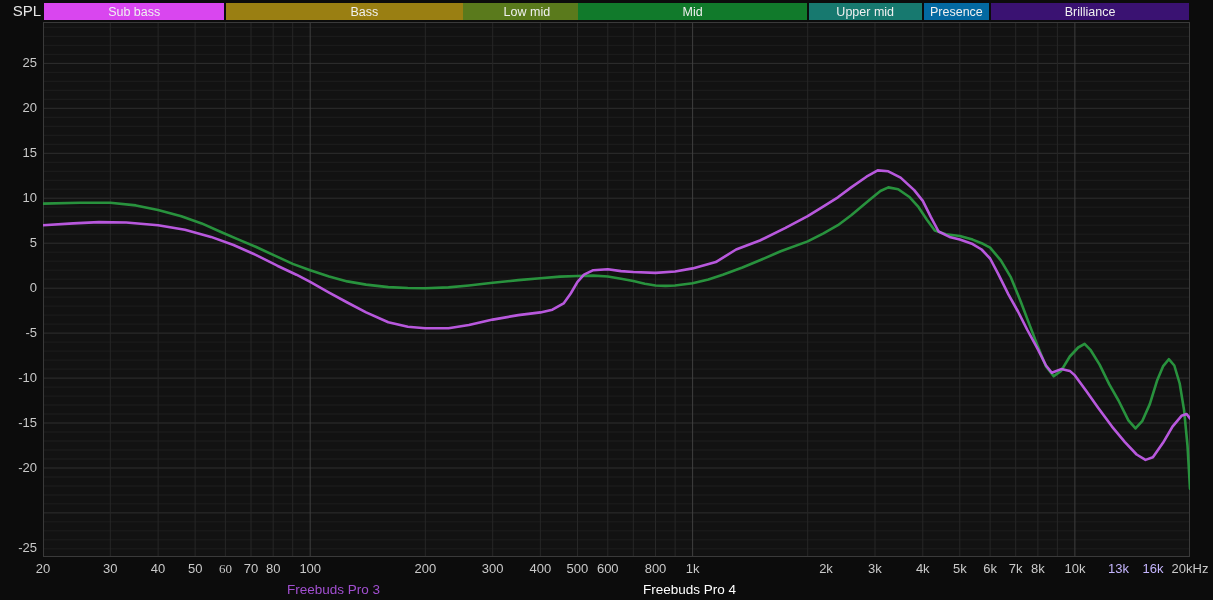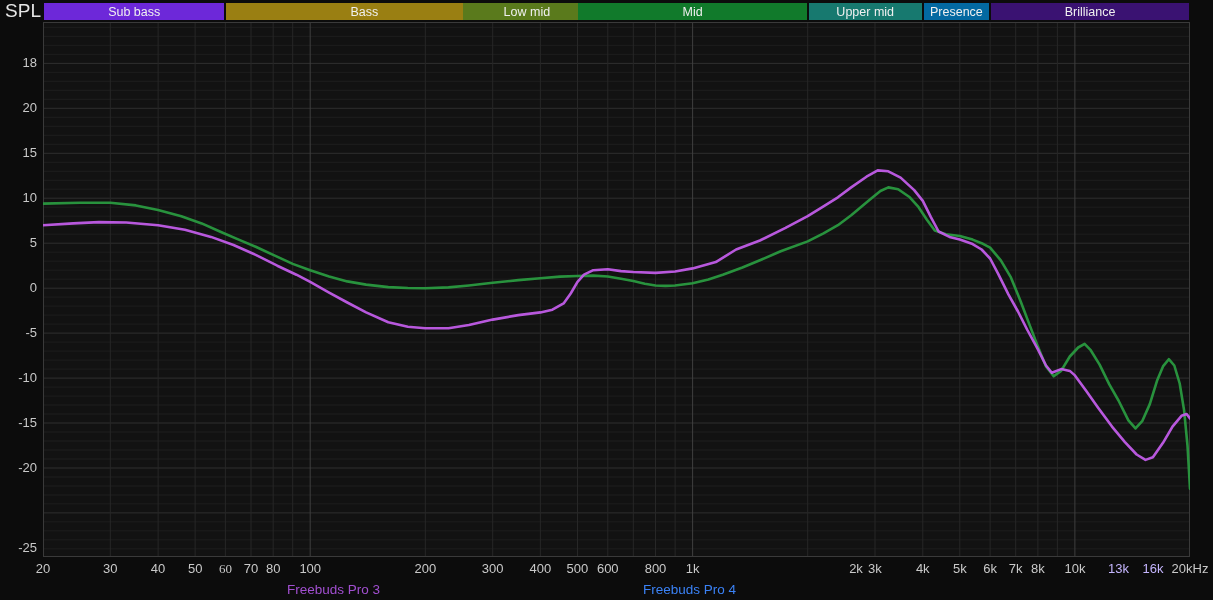--- a/index.html
+++ b/index.html
@@ -4,21 +4,21 @@
 <style>
   html,body{margin:0;padding:0;background:#0c0c0c;}
   .stage{
     position:relative;width:1213px;height:600px;overflow:hidden;
     background:#0c0c0c;
     font-family:"Liberation Sans", sans-serif;
     -webkit-font-smoothing:antialiased;
   }
   .spl{
     position:absolute;left:0;top:3px;width:41px;height:16px;
-    text-align:right;font-size:19px;line-height:16px;color:#e6e6e6;
+    text-align:right;font-size:15px;line-height:16px;color:#e6e6e6;
   }
   .plot{
     position:absolute;left:43px;top:22px;width:1147px;height:535px;
     background:#121212;
   }
   .plot svg{position:absolute;left:0;top:0;}
   .band{
     position:absolute;top:3px;height:17px;
     display:flex;align-items:center;justify-content:center;
     font-size:12.5px;color:#f0f0f0;white-space:nowrap;overflow:hidden;
@@ -36,21 +36,21 @@
     position:absolute;top:581px;height:17px;
     font-size:13.5px;line-height:17px;white-space:nowrap;cursor:pointer;
   }
 </style>
 </head>
 <body>
 
 <div class="stage">
   <div class="spl">SPL</div>
   <div id="bands">
-      <div class="band" style="left: 44px; width: 180.419px; background: #6d28d9;">Sub bass</div>
+      <div class="band" style="left: 44px; width: 180.419px; background: #d946ef;">Sub bass</div>
       <div class="band" style="left: 226.419px; width: 276px; background: rgb(154, 127, 18);">Bass</div>
       <div class="band" style="left: 463.385px; width: 127px; background: rgb(90, 122, 28);">Low mid</div>
       <div class="band" style="left: 578.479px; width: 228.188px; background: rgb(17, 122, 43);">Mid</div>
       <div class="band" style="left: 808.667px; width: 113.094px; background: rgb(23, 121, 111);">Upper mid</div>
       <div class="band" style="left: 923.76px; width: 65.3256px; background: #0369a1;">Presence</div>
       <div class="band" style="left: 991.086px; width: 197.914px; background: rgb(58, 18, 114);">Brilliance</div>
     </div>
   <div class="plot">
     <svg id="chart" width="1147" height="535" viewBox="0 0 1147 535">
         <line x1="0" y1="526.9" x2="1147" y2="526.9" stroke="#1e1e1e" stroke-width="1"></line>
@@ -137,21 +137,21 @@
         <line x1="1014.4" y1="0" x2="1014.4" y2="535" stroke="#272727" stroke-width="1"></line>
         <line x1="267.2" y1="0" x2="267.2" y2="535" stroke="#3f3f3f" stroke-width="1"></line>
         <line x1="649.6" y1="0" x2="649.6" y2="535" stroke="#3f3f3f" stroke-width="1"></line>
         <line x1="1031.9" y1="0" x2="1031.9" y2="535" stroke="#3f3f3f" stroke-width="1"></line>
         <rect x="0.5" y="0.5" width="1146" height="534" fill="none" stroke="#3a3a3a" stroke-width="1"></rect>
         <polyline points="0.0,181.6 37.1,180.7 67.3,180.7 92.9,183.4 115.1,187.9 138.3,194.2 158.7,201.4 176.8,209.5 195.7,217.6 212.7,224.8 230.2,232.9 249.7,241.9 267.2,248.2 286.1,254.5 304.3,259.4 323.1,262.6 345.3,265.1 364.8,266.0 382.3,266.2 405.5,265.4 425.9,263.5 449.7,260.8 475.3,258.1 497.4,256.3 517.0,254.6 534.5,254.0 550.3,253.6 564.8,254.5 578.0,256.7 590.3,259.0 601.8,261.7 612.5,263.5 622.6,263.9 632.1,263.5 649.6,261.2 665.4,257.6 679.8,252.7 699.4,245.5 716.9,238.3 737.7,229.3 764.7,219.4 780.5,211.3 794.9,203.2 808.2,193.3 826.4,178.0 837.4,169.0 845.3,165.4 855.2,167.2 866.8,175.3 875.6,185.2 883.9,197.8 891.8,208.6 903.0,212.2 916.8,214.0 929.6,217.6 938.6,221.2 947.1,225.7 957.8,238.3 967.9,255.4 977.4,278.7 986.3,302.1 994.9,324.6 1003.0,344.4 1010.7,354.3 1018.1,348.9 1026.8,334.5 1035.2,325.5 1041.6,321.9 1047.7,328.2 1056.6,342.6 1066.3,362.4 1075.5,378.5 1085.4,398.3 1092.5,406.4 1099.2,399.2 1106.8,382.1 1114.0,358.8 1120.0,344.4 1125.8,337.2 1131.3,343.5 1136.7,361.5 1141.1,388.4 1144.5,423.5 1147.0,466.7" fill="none" stroke="#2a9840" stroke-width="2.6" stroke-linejoin="round" stroke-linecap="round" opacity="0.96"></polyline>
         <polyline points="0.0,203.2 30.3,201.4 55.9,200.1 83.2,200.5 115.1,203.2 141.9,207.7 168.0,214.9 190.5,223.0 212.7,232.9 234.3,243.7 253.4,252.7 267.2,259.9 286.1,270.6 304.3,280.5 323.1,290.4 345.3,300.3 364.8,304.8 382.3,306.2 405.5,306.2 425.9,303.0 449.7,297.6 475.3,293.1 497.4,290.4 509.4,287.7 520.6,281.4 527.7,271.5 534.5,259.9 541.0,252.7 550.3,248.2 564.8,247.3 578.0,249.1 590.3,250.0 612.5,250.9 632.1,249.5 649.6,246.4 672.8,240.1 693.1,227.5 716.9,218.5 742.5,205.9 764.7,194.2 780.5,184.3 794.9,175.3 808.2,165.4 823.5,154.7 834.7,148.4 845.3,149.3 857.6,155.6 871.2,168.1 879.8,178.9 887.9,195.1 895.6,209.5 906.5,214.9 916.8,217.6 929.6,222.1 938.6,227.5 947.1,236.5 955.2,251.8 965.4,272.4 975.0,289.5 984.1,307.5 994.9,327.3 1003.0,343.5 1008.8,350.7 1018.1,347.1 1026.8,348.9 1031.9,353.4 1043.1,368.7 1055.1,385.7 1069.0,404.6 1081.7,419.9 1093.6,432.5 1102.5,437.9 1109.9,435.2 1120.0,420.8 1129.5,404.6 1138.5,393.8 1143.6,392.0 1147.0,396.5" fill="none" stroke="#c05ce6" stroke-width="2.6" stroke-linejoin="round" stroke-linecap="round" opacity="0.96"></polyline>
       </svg>
   </div>
   <div id="yticks">
-      <div class="ytick" style="top: 54.3613px;">18</div>
+      <div class="ytick" style="top: 54.3613px;">25</div>
       <div class="ytick" style="top: 99.3193px;">20</div>
       <div class="ytick" style="top: 144.277px;">15</div>
       <div class="ytick" style="top: 189.235px;">10</div>
       <div class="ytick" style="top: 234.193px;">5</div>
       <div class="ytick" style="top: 279.151px;">0</div>
       <div class="ytick" style="top: 324.109px;">-5</div>
       <div class="ytick" style="top: 369.067px;">-10</div>
       <div class="ytick" style="top: 414.025px;">-15</div>
       <div class="ytick" style="top: 458.983px;">-20</div>
       <div class="ytick" style="top: 494px; margin-top: 45px;">-25</div>
@@ -165,27 +165,27 @@
       <div class="xtick" style="left: 251.015px;">70</div>
       <div class="xtick" style="left: 273.188px; text-align: center;">80</div>
       <div class="xtick" style="left: 310.24px; text-align: center;">100</div>
       <div class="xtick" style="left: 425.333px;">200</div>
       <div class="xtick" style="left: 492.659px;">300</div>
       <div class="xtick" style="left: 540.427px;">400</div>
       <div class="xtick" style="left: 577.479px;">500</div>
       <div class="xtick" style="left: 607.753px;">600</div>
       <div class="xtick" style="left: 655.521px;">800</div>
       <div class="xtick" style="left: 692.573px;">1k</div>
-      <div class="xtick" style="left: 856px; text-align: center;">2k</div>
+      <div class="xtick" style="left: 826px; text-align: center;">2k</div>
       <div class="xtick" style="left: 874.992px;">3k</div>
       <div class="xtick" style="left: 922.76px;">4k</div>
       <div class="xtick" style="left: 959.812px;">5k</div>
       <div class="xtick" style="left: 990.086px;">6k</div>
       <div class="xtick" style="left: 1015.68px;">7k</div>
       <div class="xtick" style="left: 1037.85px;">8k</div>
       <div class="xtick" style="left: 1074.91px;">10k</div>
       <div class="xtick dim" style="left: 1118.47px;">13k</div>
       <div class="xtick dim" style="left: 1152.95px;">16k</div>
       <div class="xtick" style="left: 1190px;">20kHz</div>
     </div>
   <div class="legend" id="legend0" style="color: rgb(161, 79, 208); left: 287px;">Freebuds Pro 3</div>
-  <div class="legend" id="legend1" style="color: #3b82f6; left: 643px;">Freebuds Pro 4</div>
+  <div class="legend" id="legend1" style="color: #ffffff; left: 643px;">Freebuds Pro 4</div>
 </div>
 
 </body></html>

